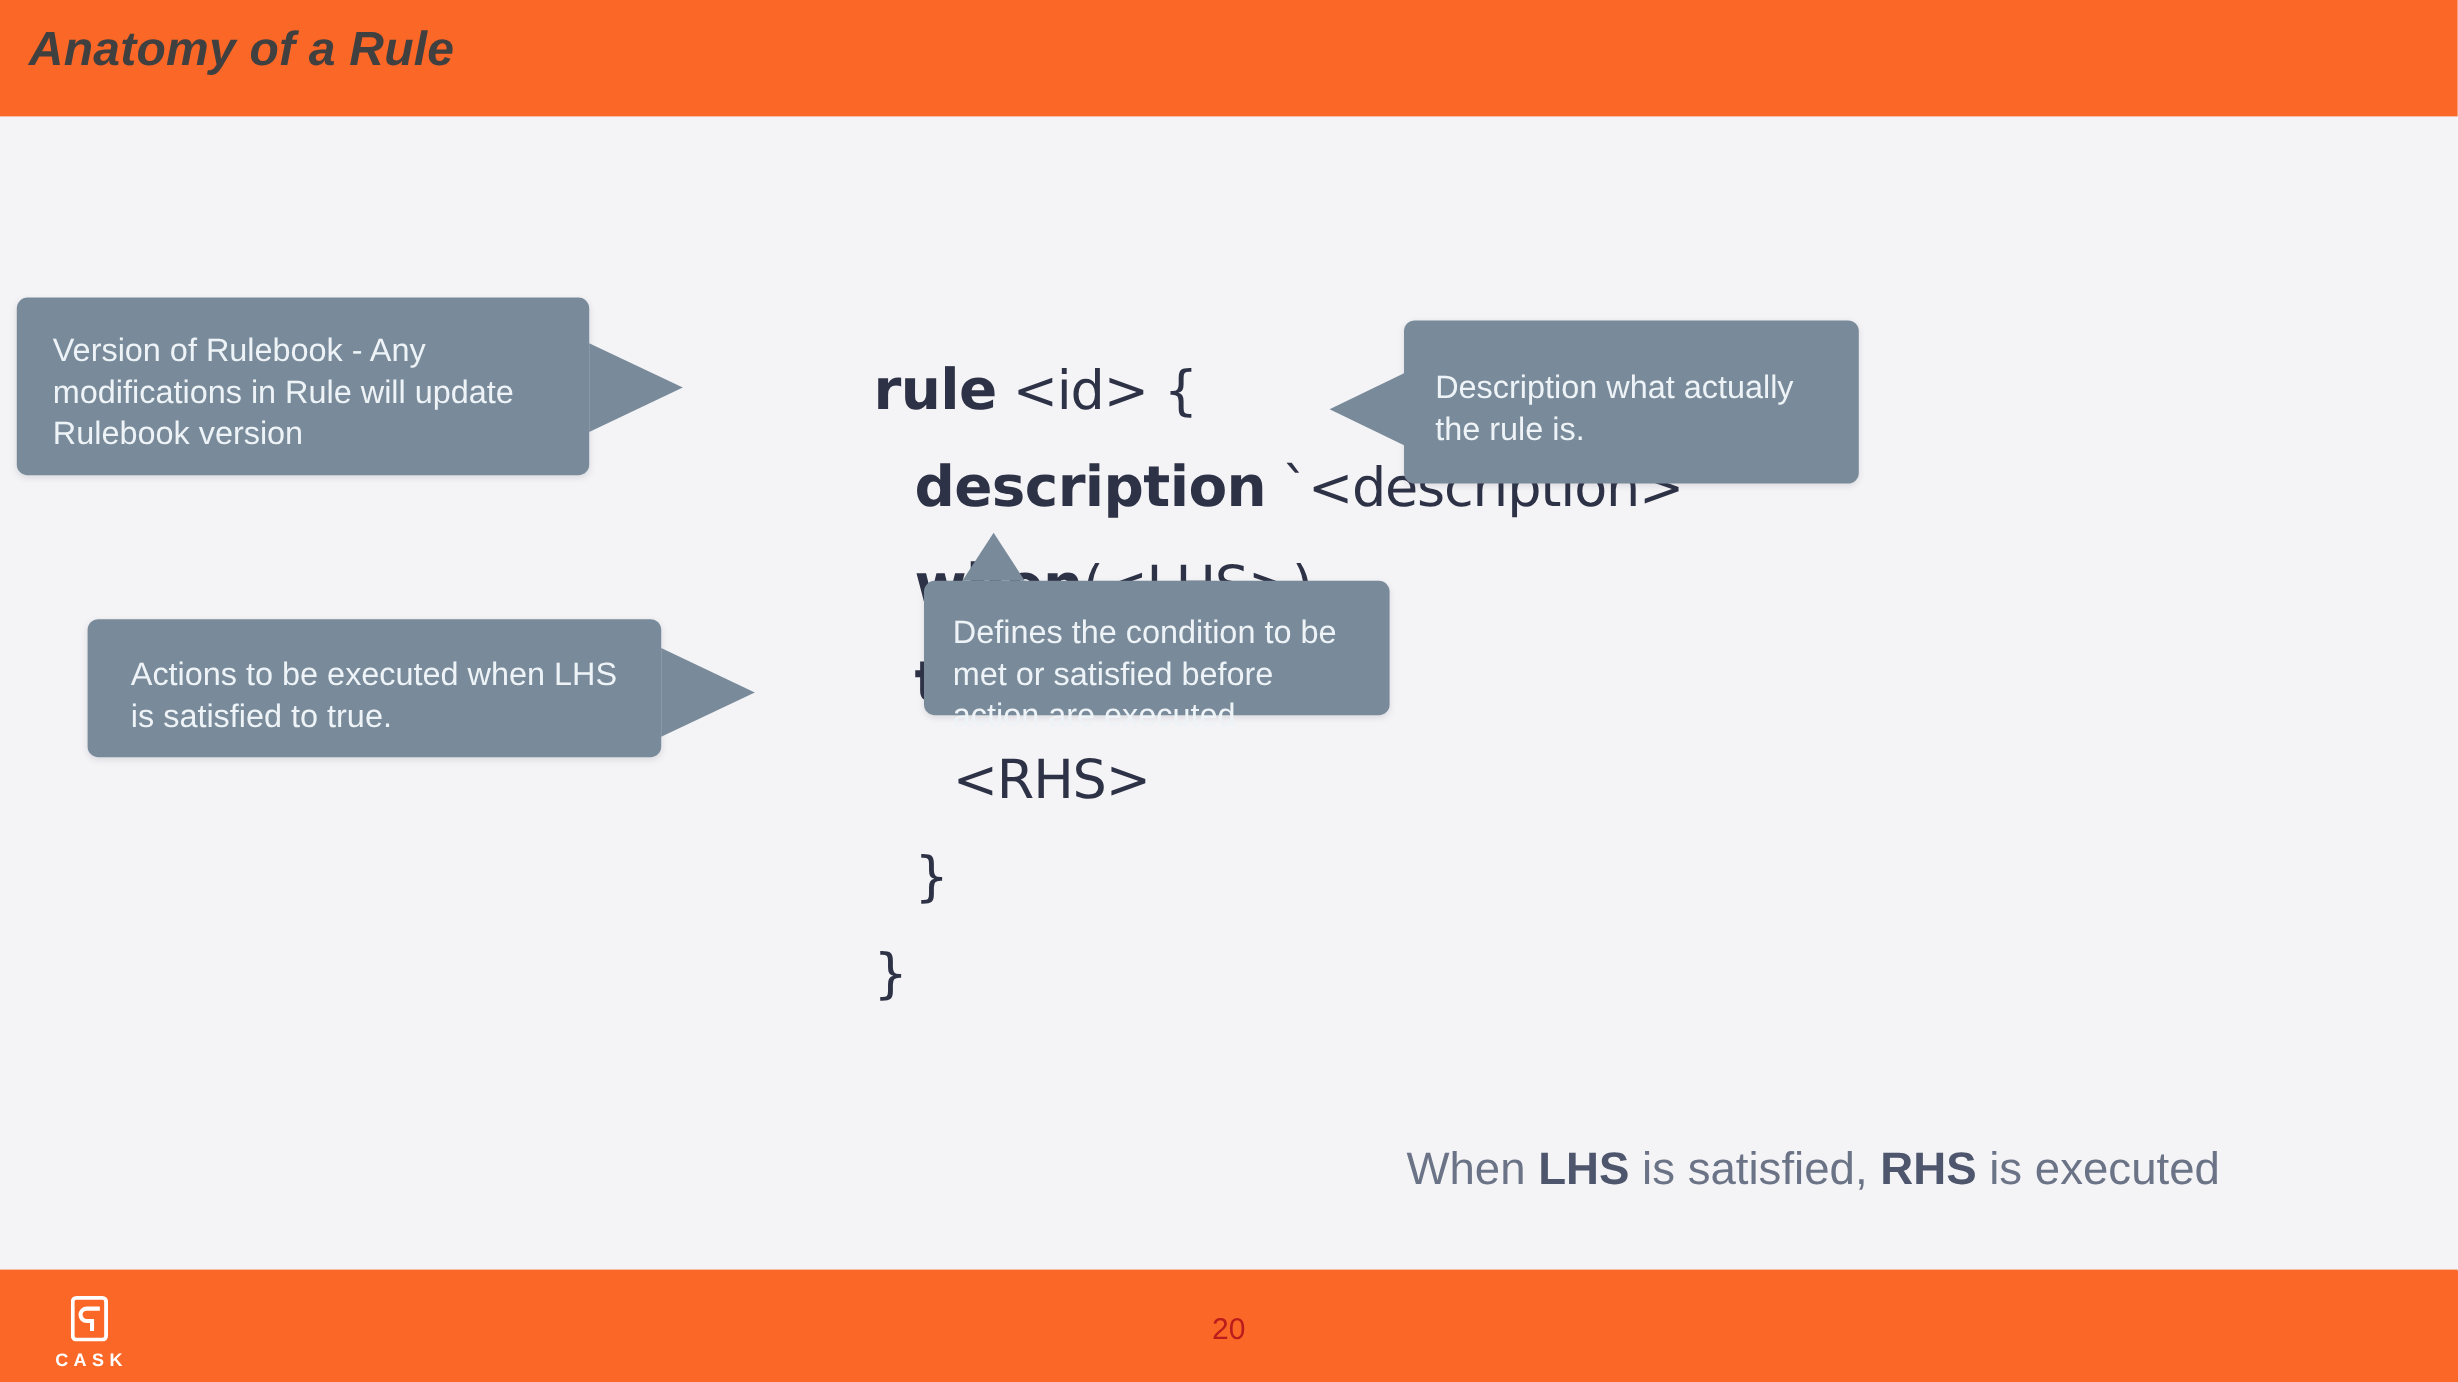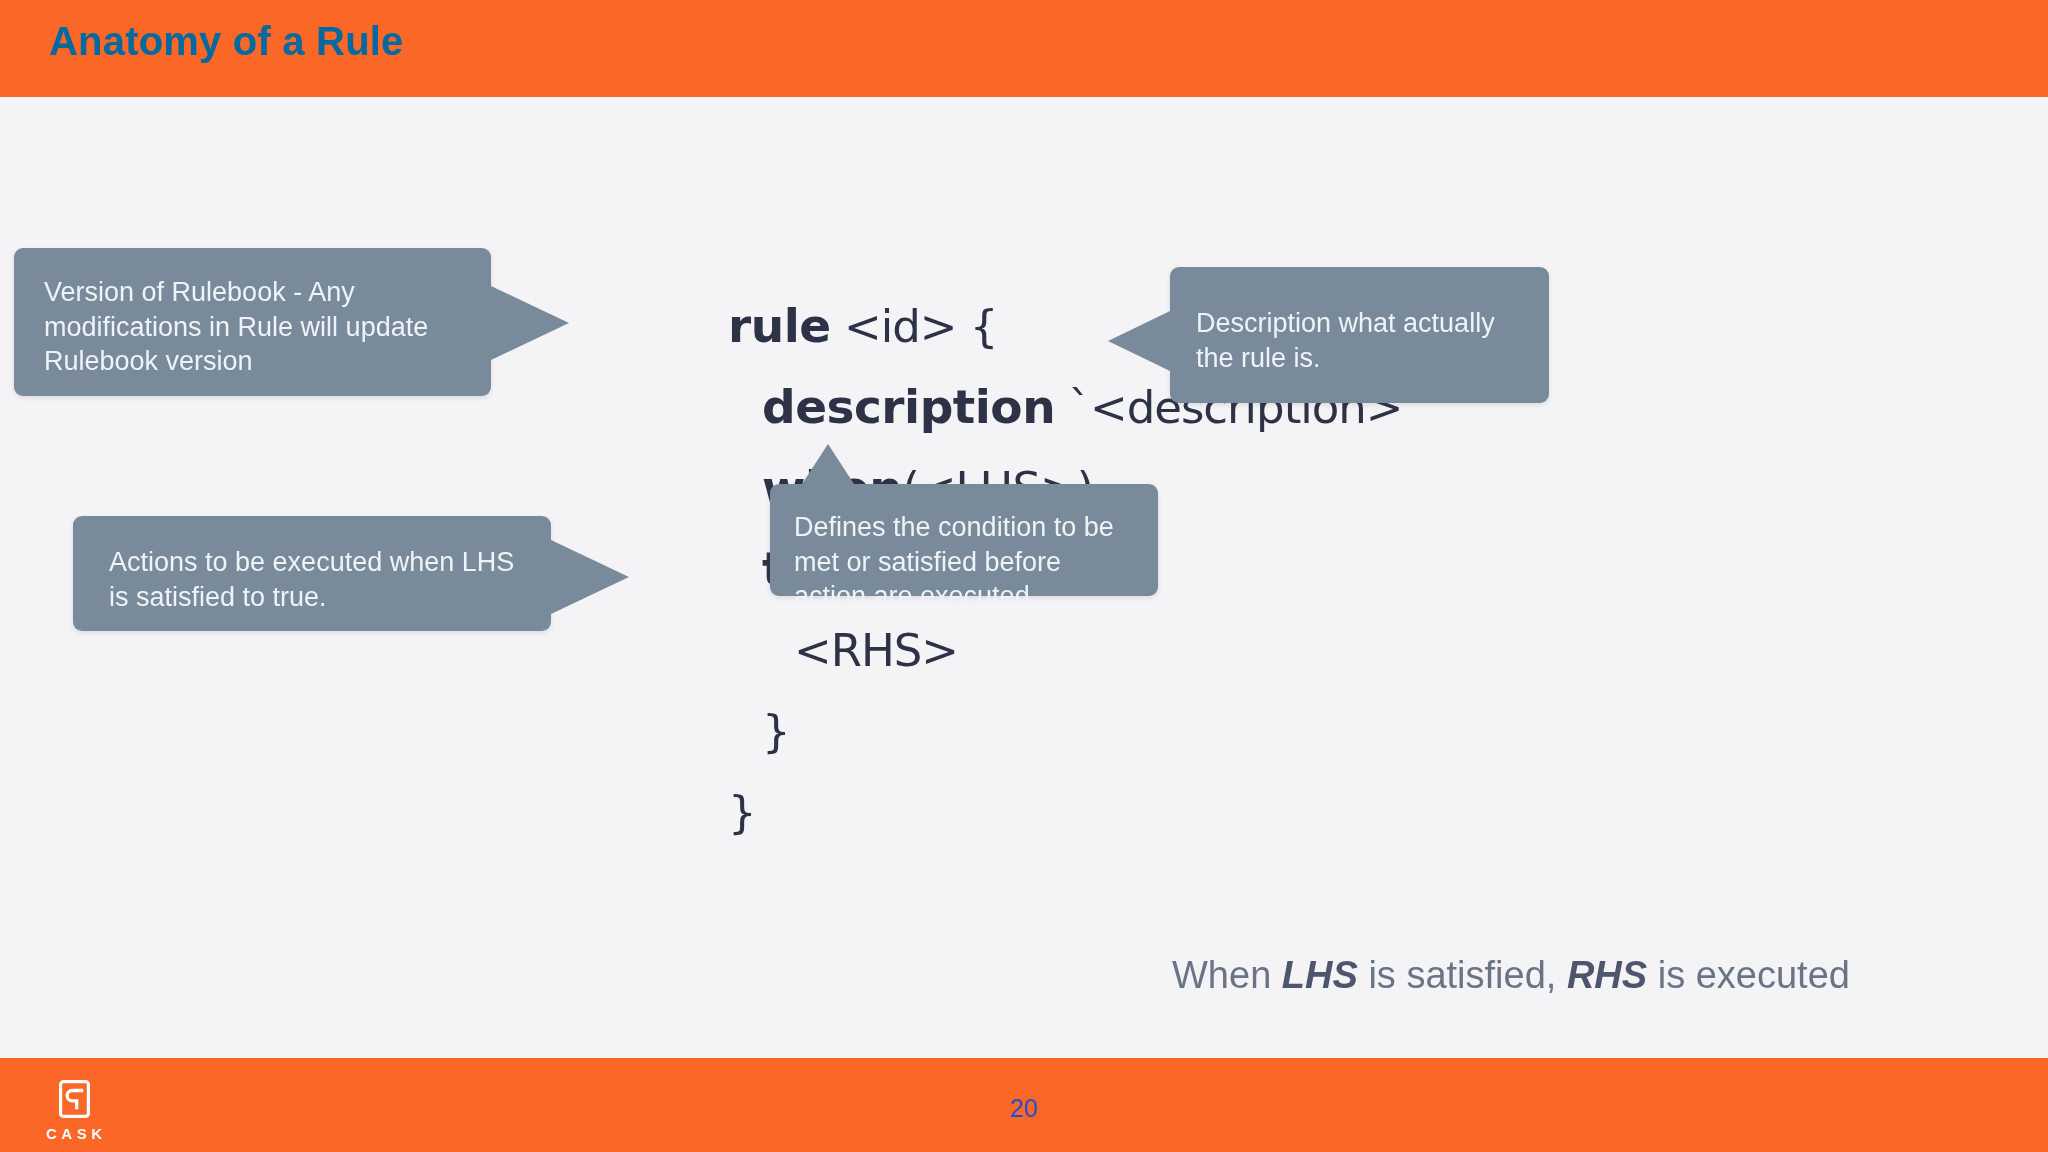--- a/index.html
+++ b/index.html
@@ -25,46 +25,47 @@
   
   .header-bar {
     position: absolute;
     left: 0; top: 0;
     width: 2048px;
     height: 97px;
     background: #fa6726;
   }
   .header-title {
     position: absolute;
-    left: 49px;
+    left: 24px;
     top: 19px;
     font-size: 40px;
     font-weight: bold;
-    color: #0369a1;
+    color: #404040;
     letter-spacing: 0.2px;
     white-space: nowrap;
+    font-style: italic;
   }
 
   
   .footer-bar {
     position: absolute;
     left: 0;
     top: 1058px;
     width: 2048px;
     height: 94px;
     background: #fa6726;
   }
   .footer-page {
     position: absolute;
     left: 0;
     top: 1094px;
     width: 2048px;
     text-align: center;
     font-size: 25px;
-    color: #1d4ed8;
+    color: #b91c1c;
   }
   .logo {
     position: absolute;
     left: 46px;
     top: 1080px;
     width: 72px;
     height: 66px;
   }
   .logo-mark {
     position: relative;
@@ -175,21 +176,21 @@
   
   .note {
     position: absolute;
     left: 1172px;
     top: 954px;
     font-size: 38px;
     color: #6b7487;
     white-space: nowrap;
     font-family: "Liberation Sans", sans-serif;
   }
-  .note b { font-weight: bold; color: #4d566c; font-style: italic; }
+  .note b { font-weight: bold; color: #4d566c; }
 </style>
 </head>
 <body>
 
 <div class="slide">
 
   <div class="header-bar"></div>
   <div class="header-title">Anatomy of a Rule</div>
 
   <div class="code">

